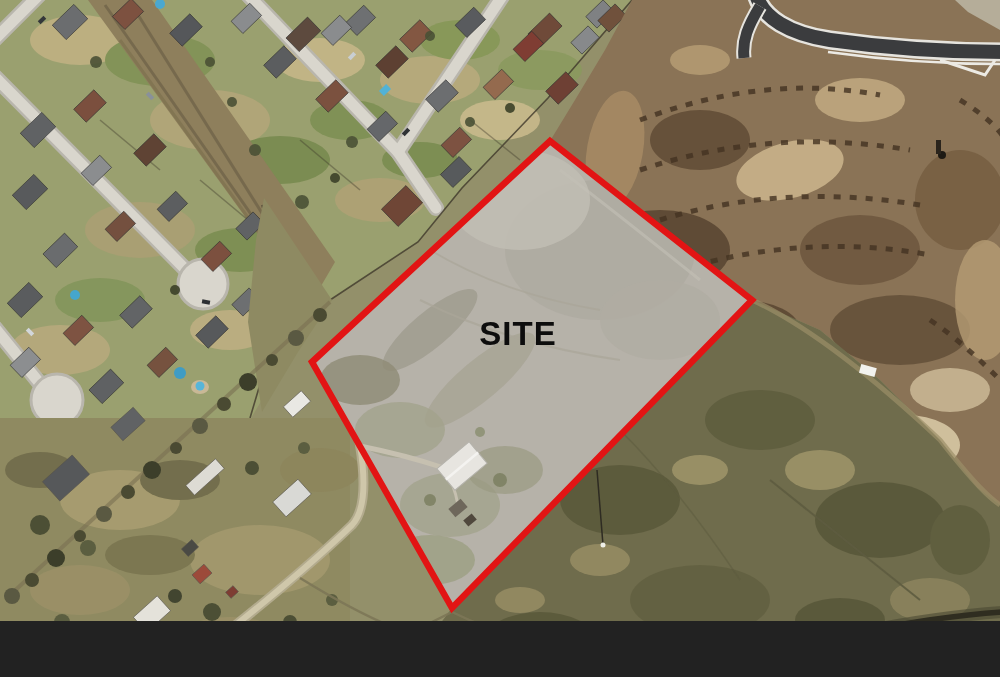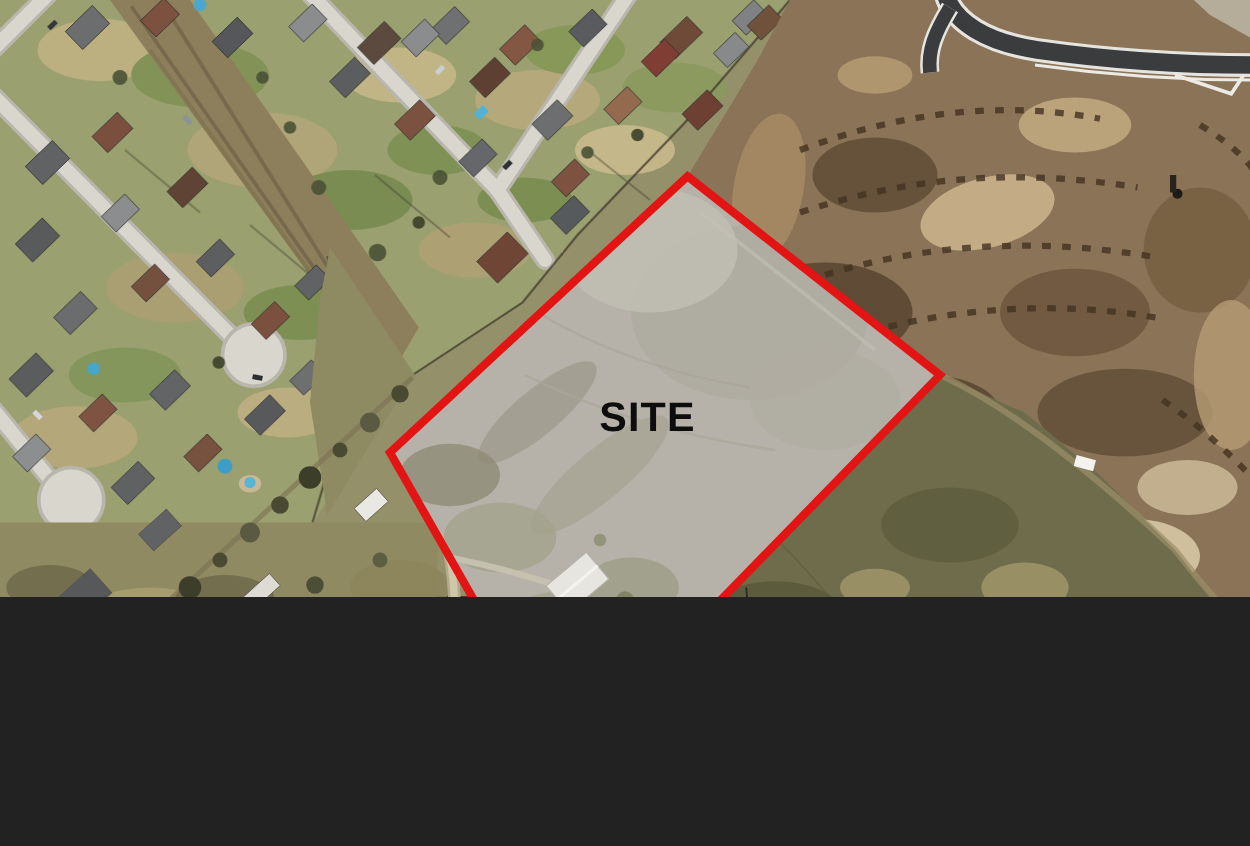--- a/index.html
+++ b/index.html
@@ -1,16 +1,16 @@
 <!DOCTYPE html>
 <html><head>
 <meta charset="utf-8">
 <style>
   html,body{margin:0;padding:0;background:#222;}
-  .stage{width:1000px;height:477px;position:relative;overflow:hidden;font-family:"Liberation Sans",sans-serif;}
+  .stage{width:1000px;height:621px;position:relative;overflow:hidden;font-family:"Liberation Sans",sans-serif;}
   svg{display:block;}
   .site-label{font-family:"Liberation Sans","DejaVu Sans",sans-serif;font-weight:bold;font-size:33px;letter-spacing:1px;}
 </style>
 </head>
 <body>
 
 <div class="stage">
 <svg width="1000" height="677" viewBox="0 0 1000 677">
   <defs>
     <clipPath id="siteClip">

